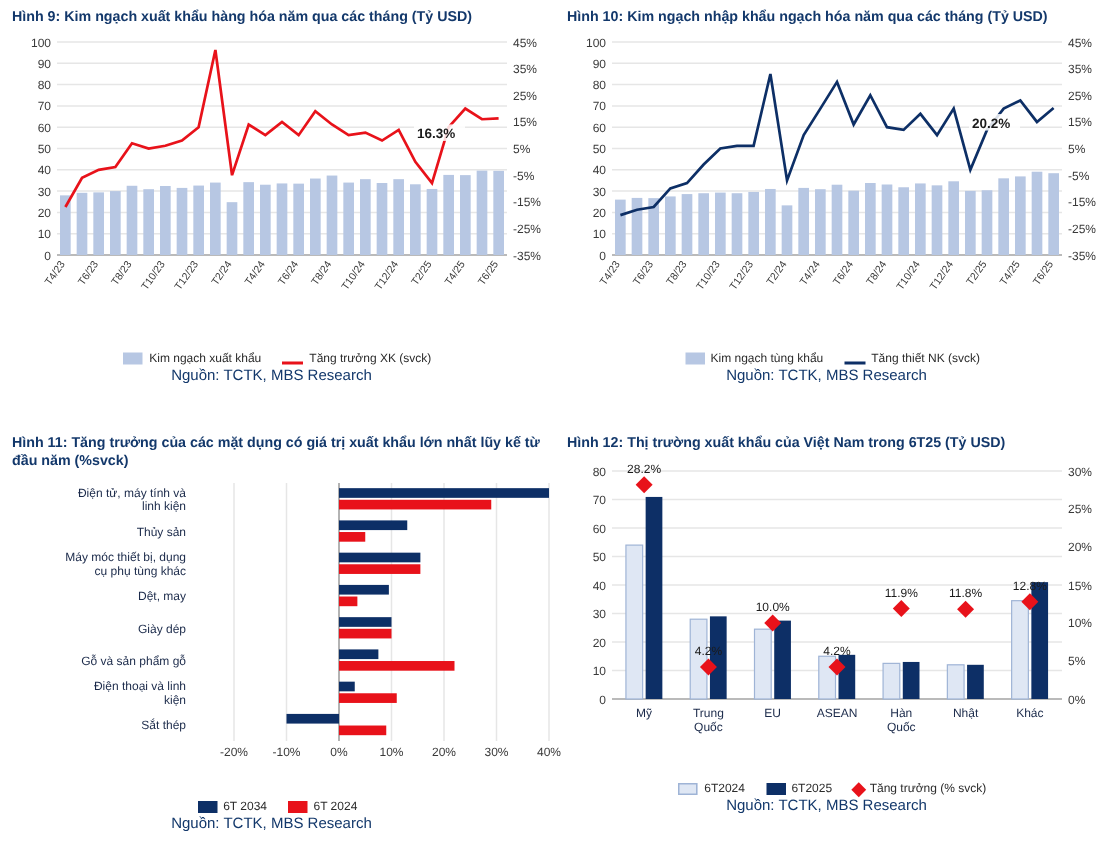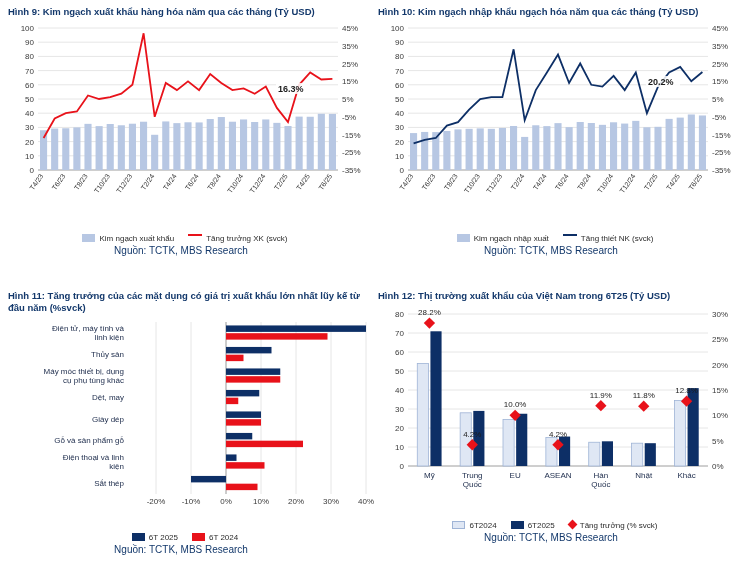--- a/index.html
+++ b/index.html
@@ -34,21 +34,21 @@
   }
   .legend {
     display: flex;
     justify-content: center;
     gap: 14px;
     align-items: center;
     font-size: 8px;
     color: #2b2b2b;
     margin-top: 2px;
   }
-  .legend-item { display: flex; align-items: flex-start; gap: 4px; }
+  .legend-item { display: flex; align-items: flex-end; gap: 4px; }
   .swatch { width: 13px; height: 8px; display: inline-block; }
   .swatch-line { width: 14px; height: 2px; display: inline-block; }
   .source {
     text-align: center;
     font-size: 10px;
     color: #13386b;
     padding-right: 8px;
     margin-top: 2px;
   }
   svg { position: absolute; top: 0; left: 0; overflow: visible; }
@@ -231,21 +231,21 @@
           <text x="0" y="0" font-size="7" fill="#3a3a3a" text-anchor="end" font-family="&quot;Liberation Sans&quot;, sans-serif" transform="translate(235.6,156) rotate(-55)">T10/24</text>
           <text x="0" y="0" font-size="7" fill="#3a3a3a" text-anchor="end" font-family="&quot;Liberation Sans&quot;, sans-serif" transform="translate(257.8,156) rotate(-55)">T12/24</text>
           <text x="0" y="0" font-size="7" fill="#3a3a3a" text-anchor="end" font-family="&quot;Liberation Sans&quot;, sans-serif" transform="translate(280.0,156) rotate(-55)">T2/25</text>
           <text x="0" y="0" font-size="7" fill="#3a3a3a" text-anchor="end" font-family="&quot;Liberation Sans&quot;, sans-serif" transform="translate(302.2,156) rotate(-55)">T4/25</text>
           <text x="0" y="0" font-size="7" fill="#3a3a3a" text-anchor="end" font-family="&quot;Liberation Sans&quot;, sans-serif" transform="translate(324.4,156) rotate(-55)">T6/25</text>
         </svg>
     </div>
     <div class="legend">
       <span class="legend-item">
         <span class="swatch" style="background:#b7c7e3"></span>
-        <span>Kim ngạch nhập xuất</span>
+        <span>Kim ngạch tùng khẩu</span>
       </span>
       <span class="legend-item">
         <span class="swatch-line" style="background:#0d2f66"></span>
         <span>Tăng thiết NK (svck)</span>
       </span>
     </div>
     <div class="source">Nguồn: TCTK, MBS Research</div>
   </div>
 
   <div class="panel">
@@ -291,21 +291,21 @@
           <rect x="218" y="138.44" width="10.5" height="6.45" fill="#0d2f66"></rect>
           <rect x="218" y="146.18" width="38.5" height="6.45" fill="#e8121a"></rect>
           <text x="116" y="170.25" text-anchor="end" font-size="8" fill="#1b2a4a" font-family="&quot;Liberation Sans&quot;, sans-serif">Sắt thép</text>
           <rect x="183" y="159.94" width="35" height="6.45" fill="#0d2f66"></rect>
           <rect x="218" y="167.68" width="31.5" height="6.45" fill="#e8121a"></rect>
         </svg>
     </div>
     <div class="legend">
       <span class="legend-item">
         <span class="swatch" style="background:#0d2f66"></span>
-        <span>6T 2025</span>
+        <span>6T 2034</span>
       </span>
       <span class="legend-item">
         <span class="swatch" style="background:#e8121a"></span>
         <span>6T 2024</span>
       </span>
     </div>
     <div class="source">Nguồn: TCTK, MBS Research</div>
   </div>
 
   <div class="panel">

